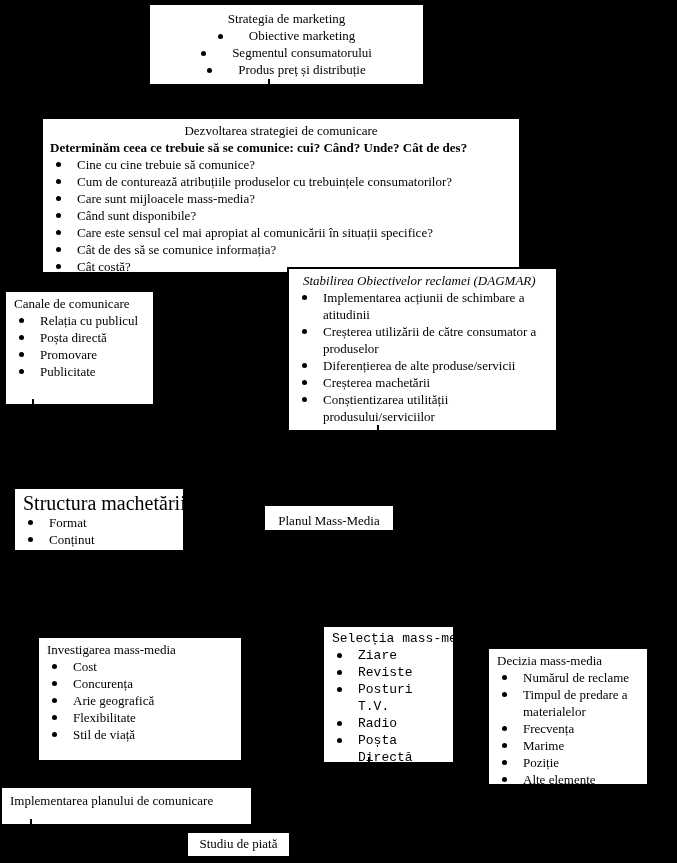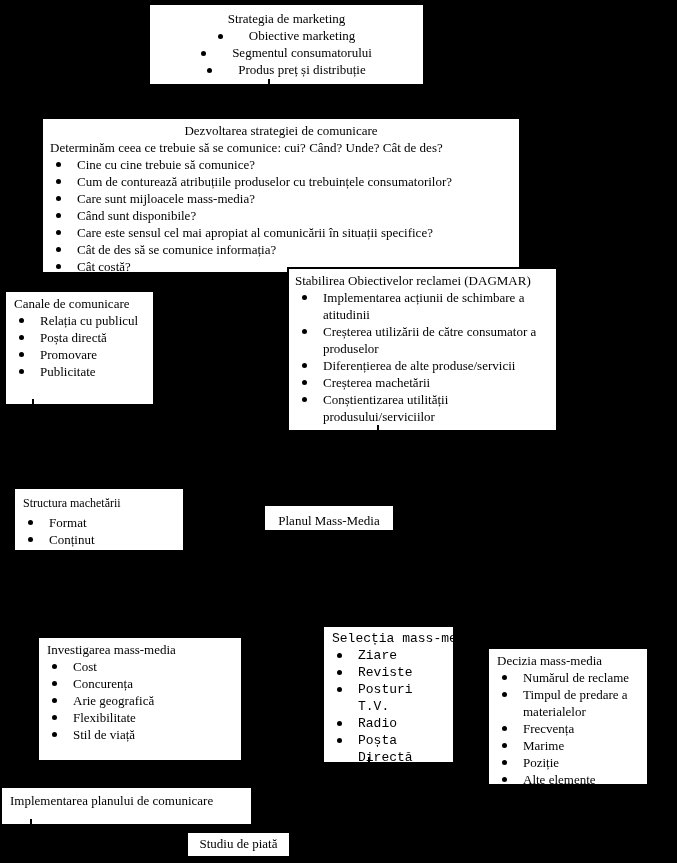--- a/index.html
+++ b/index.html
@@ -2,39 +2,39 @@
 <html><head>
 <meta charset="utf-8">
 <style>
   html,body{margin:0;padding:0;background:#000;}
   #stage{position:relative;width:677px;height:863px;background:#000000;overflow:hidden;
          font-family:"Liberation Serif","DejaVu Serif",serif;color:#000;}
   .box{position:absolute;background:#ffffff;border:2px solid #000;box-sizing:border-box;
        font-size:13px;line-height:17px;}
   .title{padding:3px 4px 0 8px;white-space:nowrap;}
   .title.center{text-align:center;padding-left:0;padding-right:0;}
-  .intro{padding:0 4px 0 7px;white-space:nowrap;}
+  .intro{padding:0 4px 0 7px;white-space:nowrap;font-weight:bold;}
   ul.blist{margin:0;padding:0;list-style:none;}
   ul.blist li{position:relative;padding-left:34px;padding-right:4px;}
   ul.blist li::before{content:"";position:absolute;left:13px;top:6px;width:5px;height:5px;
        border-radius:50%;background:#000;}
   ul.clist{margin:0;padding:0;list-style:none;text-align:center;}
   ul.clist li{padding:0;}
   ul.clist li::before{content:"";display:inline-block;width:5px;height:5px;border-radius:50%;
        background:#000;margin:0 26px 2px 0;vertical-align:middle;}
   .tick{position:absolute;width:2px;height:7px;background:#000;z-index:5;}
 
   #b-strategia{left:148px;top:3px;width:277px;height:83px;}
   #b-strategia .title{padding-top:5px;}
   #b-dezvoltarea{left:41px;top:117px;width:480px;height:157px;}
   #b-canale{left:4px;top:290px;width:151px;height:116px;}
   #b-stabilirea{left:287px;top:267px;width:271px;height:165px;}
-  #b-stabilirea .title{padding-left:6px;}
+  #b-stabilirea .title{padding-left:14px;font-style:italic;}
   #b-structura{left:13px;top:487px;width:172px;height:65px;}
-  #b-structura .title{font-size:12px;line-height:22px;}
+  #b-structura .title{font-size:20px;line-height:22px;}
   #b-planul{left:263px;top:504px;width:132px;height:28px;text-align:center;}
   #b-planul .title{padding:6px 0 0 0;}
   #b-investigarea{left:37px;top:636px;width:206px;height:126px;}
   #b-selectia{left:322px;top:625px;width:133px;height:139px;font-family:Liberation Mono, monospace;}
   #b-decizia{left:487px;top:647px;width:162px;height:139px;}
   #b-implementarea{left:0px;top:786px;width:253px;height:40px;}
   #b-implementarea .title{padding-top:4px;}
   #b-studiu{left:186px;top:831px;width:105px;height:27px;text-align:center;}
   #b-studiu .title{padding:2px 0 0 0;}
 

